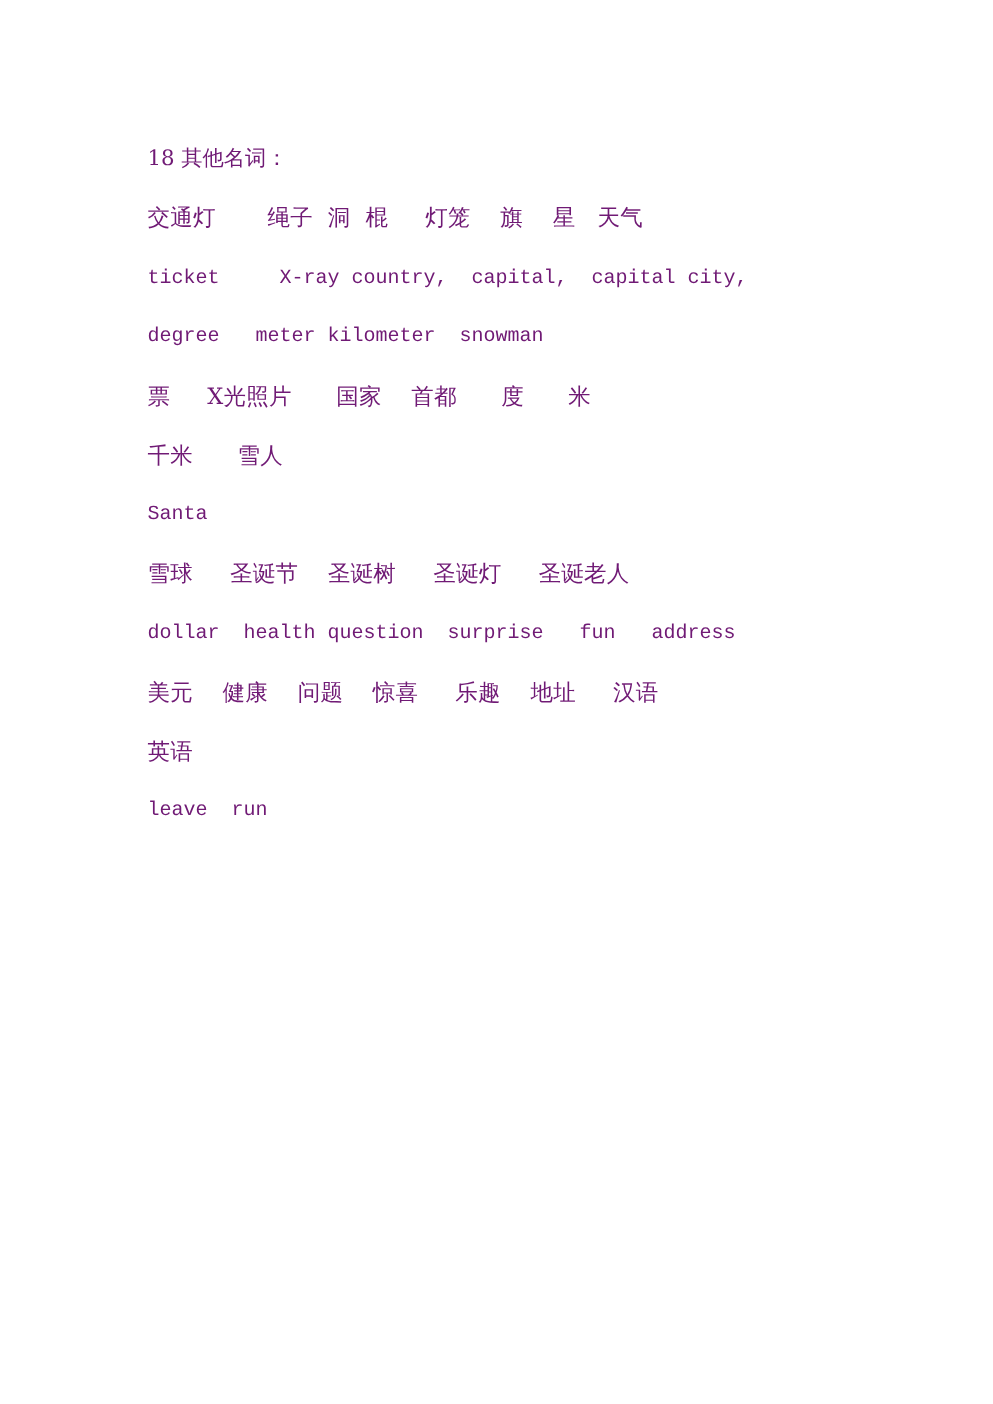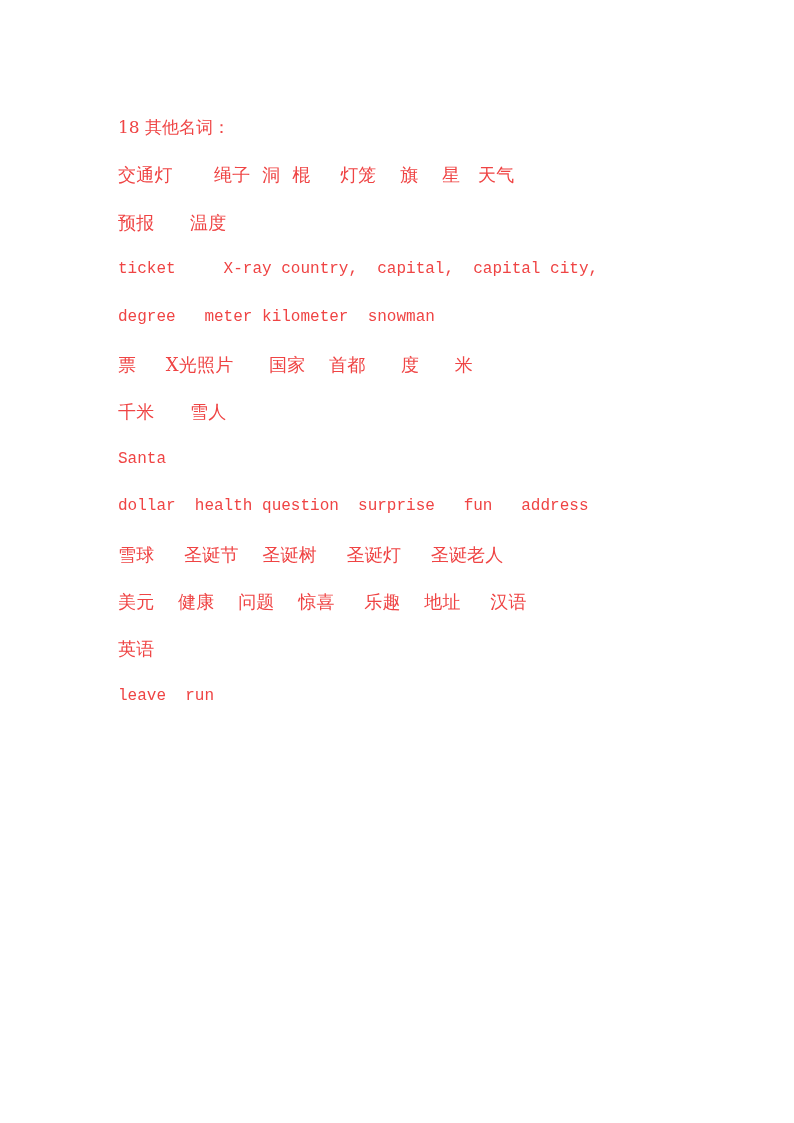--- a/index.html
+++ b/index.html
@@ -17,21 +17,21 @@
   .content {
     position: absolute;
     left: 118px;
     top: 104px;
     width: 560px;
   }
   .line {
     height: 47.4px;
     line-height: 47.4px;
     white-space: pre;
-    color: #ef4444;
+    color: #701a75;
     font-size: 16px;
     font-family: "Liberation Mono", "DejaVu Sans Mono", monospace;
     letter-spacing: 0px;
   }
   .line.cjk {
     font-size: 18px;
     font-family: "DejaVu Serif", "Liberation Serif", serif;
     letter-spacing: 0.2px;
   }
   .line.heading {
@@ -41,28 +41,27 @@
 </style>
 </head>
 <body>
 
 <div class="page">
   <div class="content">
 
     <div class="line heading">18 其他名词：</div>
 
     <div class="line cjk">交通灯       绳子  洞  棍     灯笼    旗    星   天气</div>
-    <div class="line cjk">预报      温度</div>
     <div class="line">ticket     X-ray country,  capital,  capital city,</div>
     <div class="line">degree   meter kilometer  snowman</div>
     <div class="line cjk">票     X光照片      国家    首都      度      米</div>
     <div class="line cjk">千米      雪人</div>
     <div class="line">Santa</div>
+    <div class="line cjk">雪球     圣诞节    圣诞树     圣诞灯     圣诞老人</div>
     <div class="line">dollar  health question  surprise   fun   address</div>
-    <div class="line cjk">雪球     圣诞节    圣诞树     圣诞灯     圣诞老人</div>
     <div class="line cjk">美元    健康    问题    惊喜     乐趣    地址     汉语</div>
     <div class="line cjk">英语</div>
 
 
     <div class="line">leave  run</div>
 
   </div>
 </div>
 
 </body></html>

